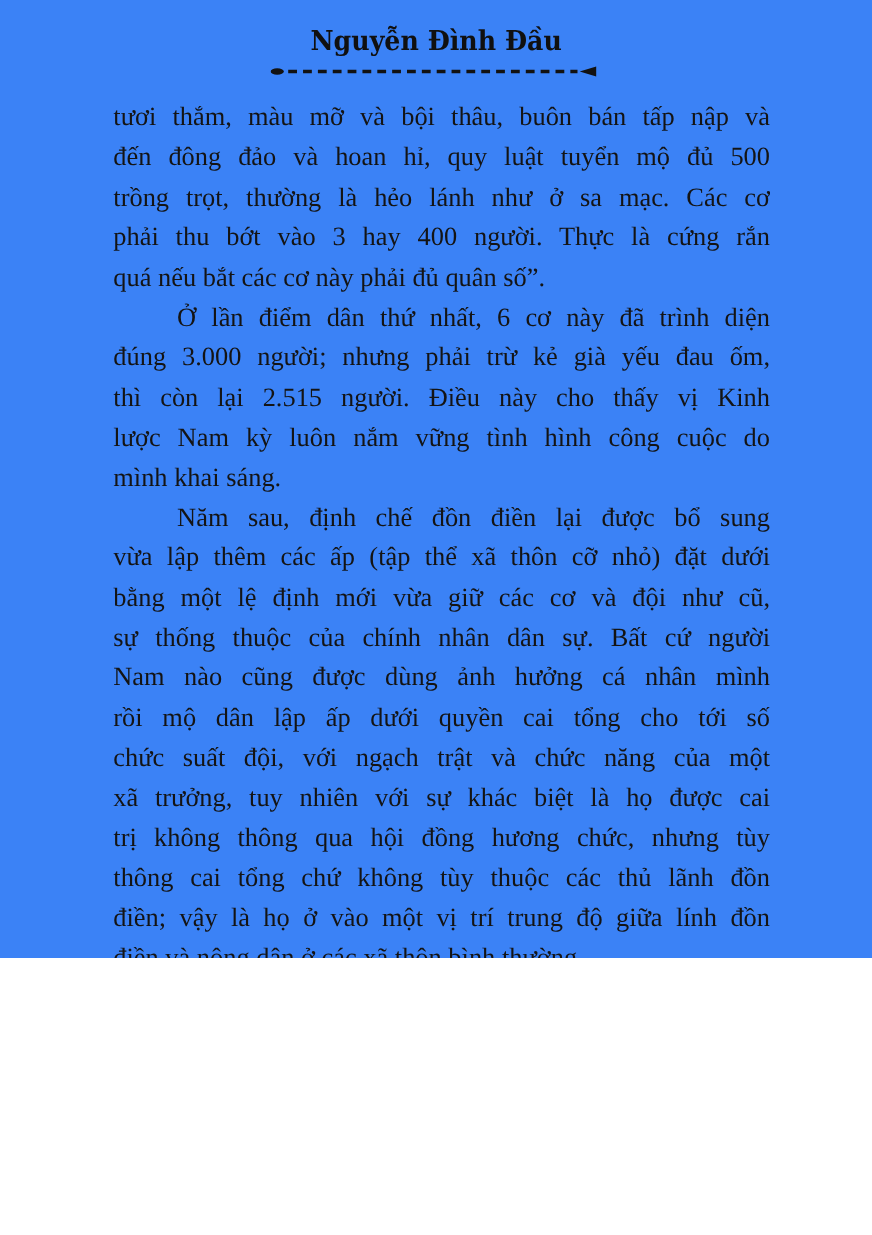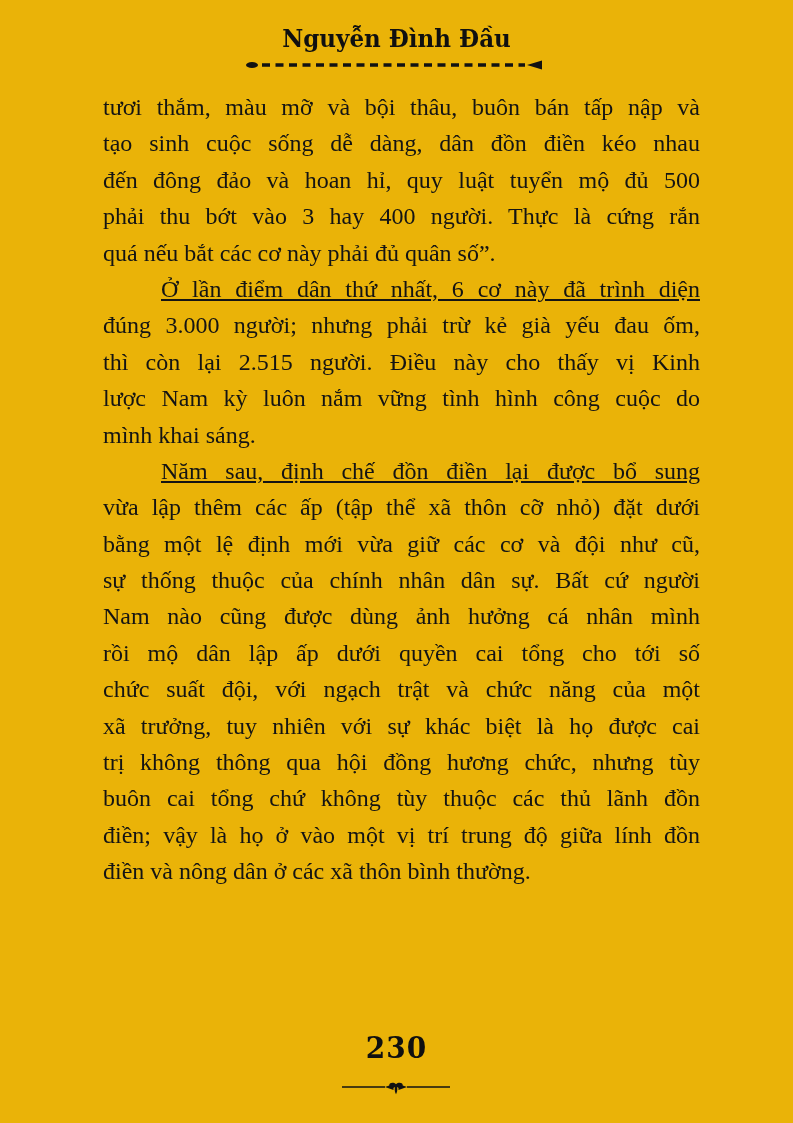--- a/index.html
+++ b/index.html
@@ -3,22 +3,22 @@
 <meta charset="utf-8">
 <style>
   html, body {
     margin: 0;
     padding: 0;
     background: #ffffff;
   }
   .page {
     position: relative;
     width: 793px;
-    height: 1123px;
-    background: #eab308;
+    height: 871px;
+    background: #3b82f6;
     color: #121212;
     font-family: "Liberation Serif", serif;
     overflow: hidden;
   }
 
   
   .running-header {
     position: absolute;
     top: 24px;
     left: 0;
@@ -52,21 +52,21 @@
   }
   .paragraph { margin: 0; }
   .line {
     height: 36.4px;
     overflow: hidden;
     text-align: justify;
     text-align-last: justify;
     white-space: normal;
   }
   .line.last { text-align-last: left; }
-  .line.indent { padding-left: 58px; text-decoration: underline; }
+  .line.indent { padding-left: 58px; }
 
   
   .page-footer {
     position: absolute;
     left: 0;
     right: 0;
     top: 1032px;
     text-align: center;
   }
   .page-number {
@@ -95,43 +95,43 @@
 
   <svg class="dash-rule" width="300" height="12" viewBox="0 0 300 12" aria-hidden="true">
     <ellipse cx="6" cy="6" rx="6" ry="3" fill="#121212"></ellipse>
     <line x1="16" y1="6" x2="279" y2="6" stroke="#121212" stroke-width="3.4" stroke-dasharray="8 5.5"></line>
     <path d="M281 6 L296 1.5 L296 10.5 Z" fill="#121212"></path>
   </svg>
 
   <main class="body-text" id="body-text">
       <div class="paragraph">
         <div class="line">tươi thắm, màu mỡ và bội thâu, buôn bán tấp nập và</div>
-        <div class="line">tạo sinh cuộc sống dễ dàng, dân đồn điền kéo nhau</div>
         <div class="line">đến đông đảo và hoan hỉ, quy luật tuyển mộ đủ 500</div>
+        <div class="line">trồng trọt, thường là hẻo lánh như ở sa mạc. Các cơ</div>
         <div class="line">phải thu bớt vào 3 hay 400 người. Thực là cứng rắn</div>
         <div class="line last">quá nếu bắt các cơ này phải đủ quân số”.</div>
       </div>
       <div class="paragraph">
         <div class="line indent">Ở lần điểm dân thứ nhất, 6 cơ này đã trình diện</div>
         <div class="line">đúng 3.000 người; nhưng phải trừ kẻ già yếu đau ốm,</div>
         <div class="line">thì còn lại 2.515 người. Điều này cho thấy vị Kinh</div>
         <div class="line">lược Nam kỳ luôn nắm vững tình hình công cuộc do</div>
         <div class="line last">mình khai sáng.</div>
       </div>
       <div class="paragraph">
         <div class="line indent">Năm sau, định chế đồn điền lại được bổ sung</div>
         <div class="line">vừa lập thêm các ấp (tập thể xã thôn cỡ nhỏ) đặt dưới</div>
         <div class="line">bằng một lệ định mới vừa giữ các cơ và đội như cũ,</div>
         <div class="line">sự thống thuộc của chính nhân dân sự. Bất cứ người</div>
         <div class="line">Nam nào cũng được dùng ảnh hưởng cá nhân mình</div>
         <div class="line">rồi mộ dân lập ấp dưới quyền cai tổng cho tới số</div>
         <div class="line">chức suất đội, với ngạch trật và chức năng của một</div>
         <div class="line">xã trưởng, tuy nhiên với sự khác biệt là họ được cai</div>
         <div class="line">trị không thông qua hội đồng hương chức, nhưng tùy</div>
-        <div class="line">buôn cai tổng chứ không tùy thuộc các thủ lãnh đồn</div>
+        <div class="line">thông cai tổng chứ không tùy thuộc các thủ lãnh đồn</div>
         <div class="line">điền; vậy là họ ở vào một vị trí trung độ giữa lính đồn</div>
         <div class="line last">điền và nông dân ở các xã thôn bình thường.</div>
       </div>
     </main>
 
   <div class="page-footer">
     <span class="page-number">230</span>
   </div>
 
   <svg class="footer-ornament" width="110" height="16" viewBox="0 0 110 16" aria-hidden="true">

